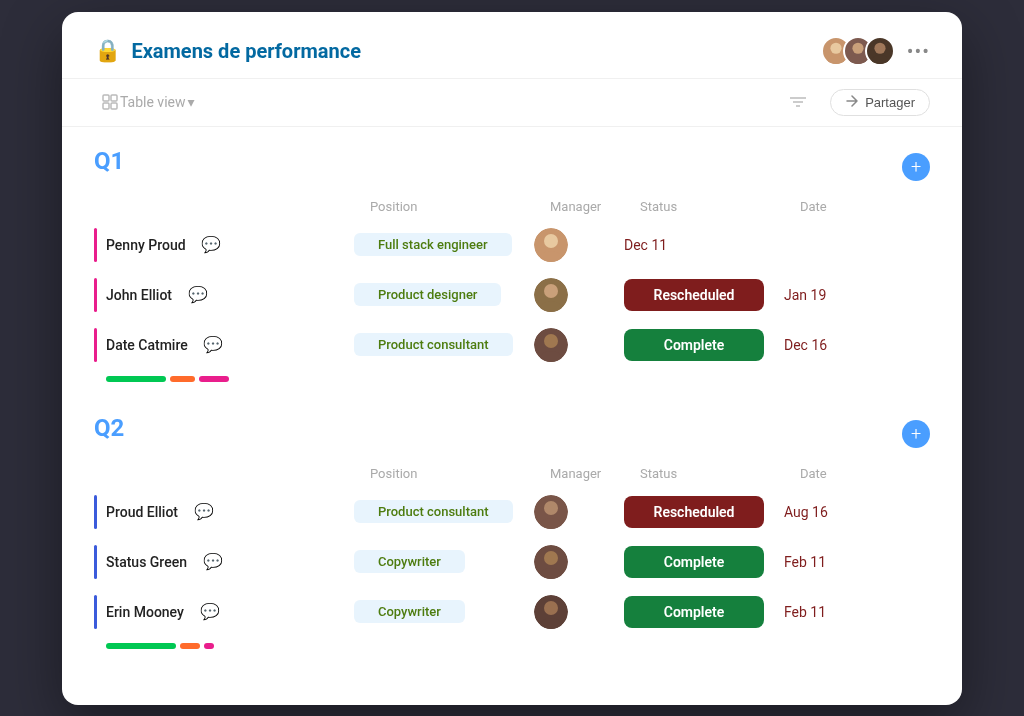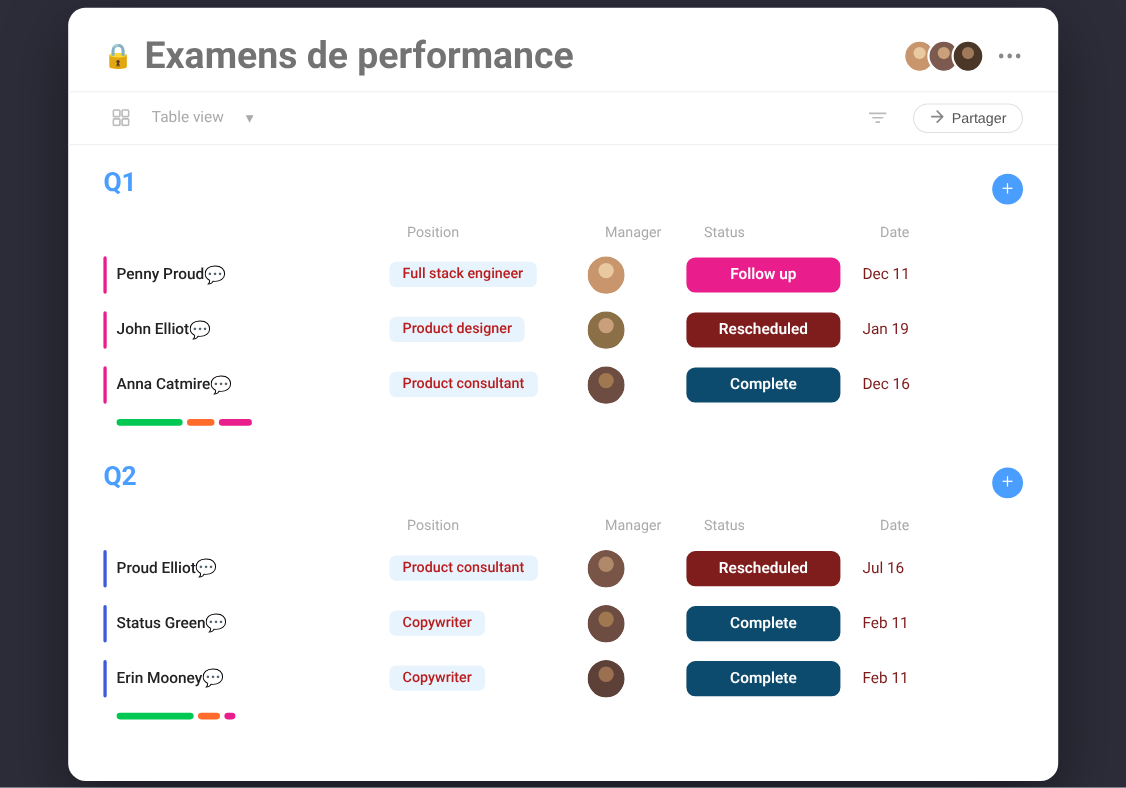--- a/index.html
+++ b/index.html
@@ -31,23 +31,23 @@
     .header-left {
       display: flex;
       align-items: center;
       gap: 10px;
     }
     .header-icon {
       font-size: 22px;
       color: #f06b6b;
     }
     .header-title {
-      font-size: 34px;
+      font-size: 20px;
       font-weight: 700;
-      color: #737373;
+      color: #0369a1;
     }
     .header-right {
       display: flex;
       align-items: center;
       gap: 12px;
     }
     .avatars-group {
       display: flex;
       align-items: center;
     }
@@ -75,21 +75,21 @@
     .toolbar {
       display: flex;
       align-items: center;
       justify-content: space-between;
       padding: 10px 32px;
       border-bottom: 1px solid #f0f0f0;
     }
     .table-view-btn {
       display: flex;
       align-items: center;
-      gap: 20px;
+      gap: 2px;
       color: #aaa;
       font-size: 14px;
       cursor: pointer;
       padding: 4px 8px;
       border-radius: 6px;
     }
     .toolbar-right {
       display: flex;
       align-items: center;
       gap: 24px;
@@ -146,38 +146,38 @@
       top: 8px;
       bottom: 8px;
       width: 3px;
       border-radius: 2px;
     }
     .indicator-pink { background: #e91e8c; }
     .indicator-blue { background: #3b5bdb; }
     .row-name-cell {
       display: flex;
       align-items: center;
-      gap: 0;
+      gap: 16px;
       padding-left: 12px;
     }
     .row-name {
       font-size: 14px;
       color: #222;
       font-weight: 500;
     }
     .chat-icon {
       color: #ccc;
       font-size: 16px;
     }
     .position-badge {
       display: inline-block;
       background: #e8f4fd;
-      color: #b91c1c;
+      color: #4d7c0f;
       border-radius: 6px;
-      padding: 4px 12px;
+      padding: 4px 24px;
       font-size: 13px;
       font-weight: 500;
     }
     .manager-avatar {
       width: 34px;
       height: 34px;
       border-radius: 50%;
       overflow: hidden;
       display: flex;
       align-items: center;
@@ -188,21 +188,21 @@
       border-radius: 8px;
       padding: 8px 0;
       text-align: center;
       font-size: 14px;
       font-weight: 600;
       color: #fff;
       width: 140px;
     }
     .status-followup { background: #e91e8c; }
     .status-rescheduled { background: #7f1d1d; }
-    .status-complete { background: #0c4a6e; }
+    .status-complete { background: #15803d; }
     .date-cell {
       font-size: 14px;
       color: #7f1d1d;
     }
     .add-btn {
       width: 28px;
       height: 28px;
       border-radius: 50%;
       background: #4a9eff;
       color: #fff;
@@ -323,23 +323,20 @@
         </div>
         <div>
           <div class="manager-avatar">
             <svg width="34" height="34" viewBox="0 0 34 34">
                 <circle cx="17" cy="17" r="17" fill="#c8956c"></circle>
                 <circle cx="17" cy="13" r="7" fill="#e8c9a0"></circle>
                 <ellipse cx="17" cy="30" rx="11" ry="7" fill="#c8956c"></ellipse>
               </svg>
           </div>
         </div>
-        <div>
-          <div class="status-badge status-followup">Follow up</div>
-        </div>
         <div class="date-cell">Dec 11</div>
       </div>
 
       <div class="table-row">
         <div class="row-indicator indicator-pink"></div>
         <div class="row-name-cell">
           <span class="row-name">John Elliot</span>
           <span class="chat-icon">💬</span>
         </div>
         <div>
@@ -356,21 +353,21 @@
         </div>
         <div>
           <div class="status-badge status-rescheduled">Rescheduled</div>
         </div>
         <div class="date-cell">Jan 19</div>
       </div>
 
       <div class="table-row">
         <div class="row-indicator indicator-pink"></div>
         <div class="row-name-cell">
-          <span class="row-name">Anna Catmire</span>
+          <span class="row-name">Date Catmire</span>
           <span class="chat-icon">💬</span>
         </div>
         <div>
           <span class="position-badge">Product consultant</span>
         </div>
         <div>
           <div class="manager-avatar">
             <svg width="34" height="34" viewBox="0 0 34 34">
                 <circle cx="17" cy="17" r="17" fill="#6D4C41"></circle>
                 <circle cx="17" cy="13" r="7" fill="#a07850"></circle>
@@ -419,21 +416,21 @@
             <svg width="34" height="34" viewBox="0 0 34 34">
                 <circle cx="17" cy="17" r="17" fill="#795548"></circle>
                 <circle cx="17" cy="13" r="7" fill="#b0886a"></circle>
                 <ellipse cx="17" cy="30" rx="11" ry="7" fill="#795548"></ellipse>
               </svg>
           </div>
         </div>
         <div>
           <div class="status-badge status-rescheduled">Rescheduled</div>
         </div>
-        <div class="date-cell">Jul 16</div>
+        <div class="date-cell">Aug 16</div>
       </div>
 
       <div class="table-row">
         <div class="row-indicator indicator-blue"></div>
         <div class="row-name-cell">
           <span class="row-name">Status Green</span>
           <span class="chat-icon">💬</span>
         </div>
         <div>
           <span class="position-badge">Copywriter</span>

